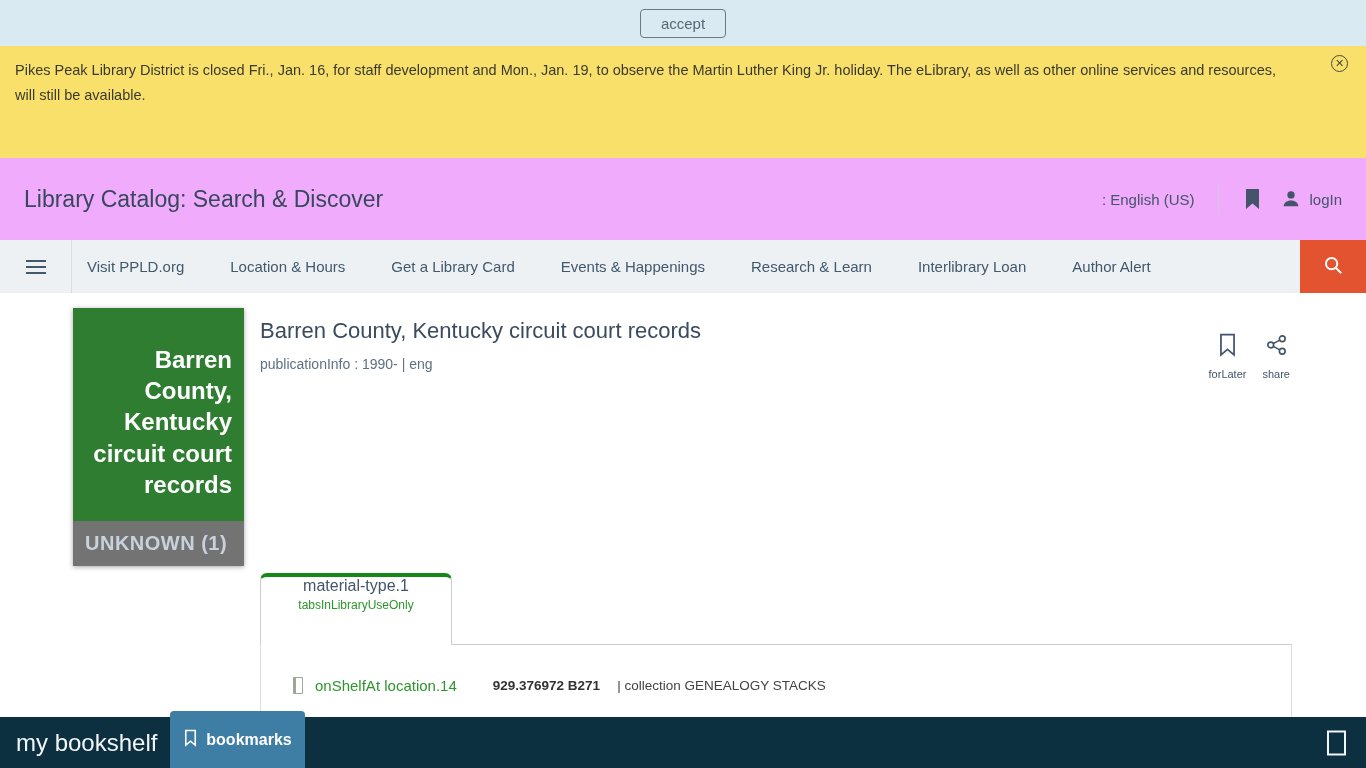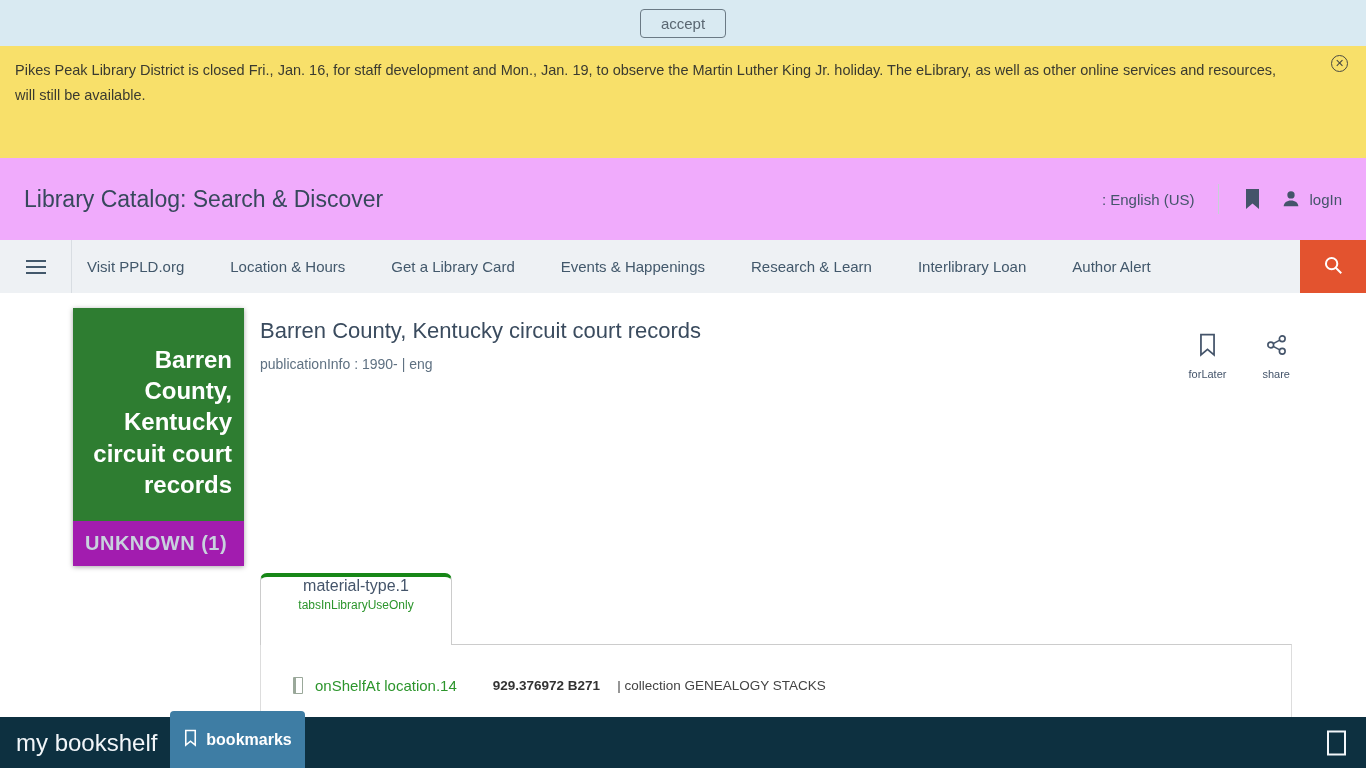--- a/index.html
+++ b/index.html
@@ -169,21 +169,21 @@
     padding: 36px 12px 0 10px;
     text-align: right;
   }
   .cover-title {
     color: #ffffff;
     font-weight: bold;
     font-size: 24px;
     line-height: 1.3;
   }
   .cover-band {
-    background: #a21caf;
+    background: #737373;
     height: 45px;
     display: flex;
     align-items: center;
     padding-left: 12px;
   }
   .cover-band-label {
     color: #c8d2dd;
     font-weight: bold;
     font-size: 20px;
     letter-spacing: 0.5px;
@@ -201,21 +201,21 @@
     left: 260px;
     top: 63px;
     font-size: 14px;
     color: #5f7182;
   }
   .record-actions {
     position: absolute;
     right: 76px;
     top: 40px;
     display: flex;
-    gap: 36px;
+    gap: 16px;
   }
   .action {
     display: flex;
     flex-direction: column;
     align-items: center;
     gap: 8px;
     color: #44546a;
     cursor: pointer;
     background: none;
     border: none;

